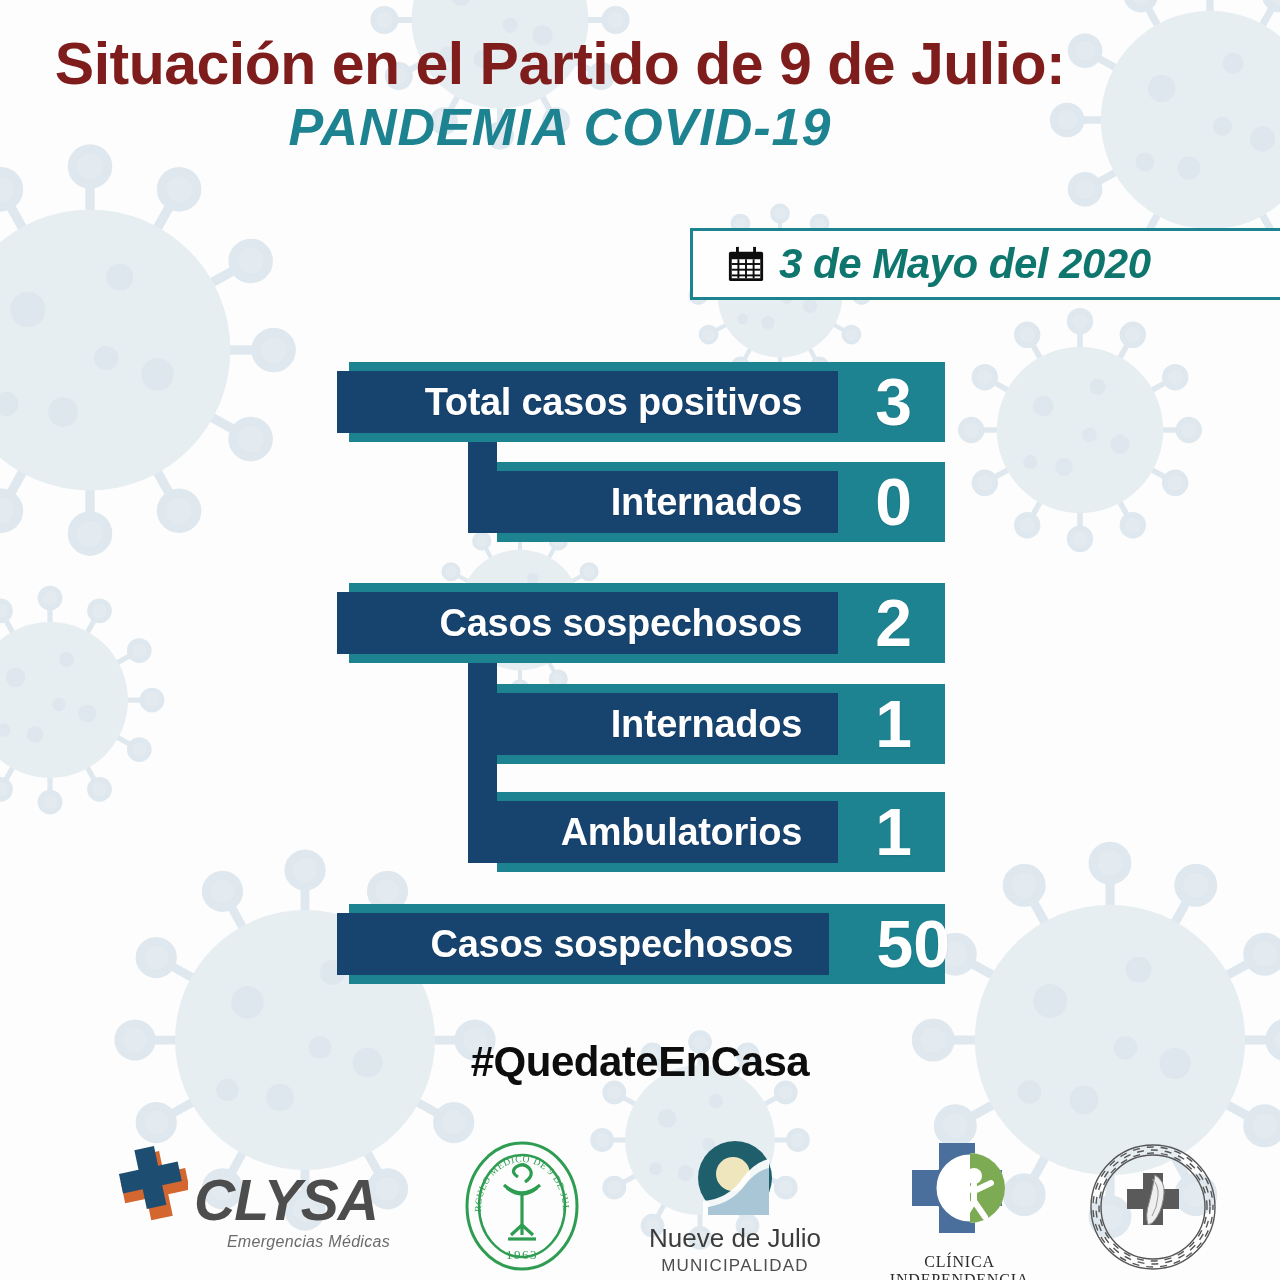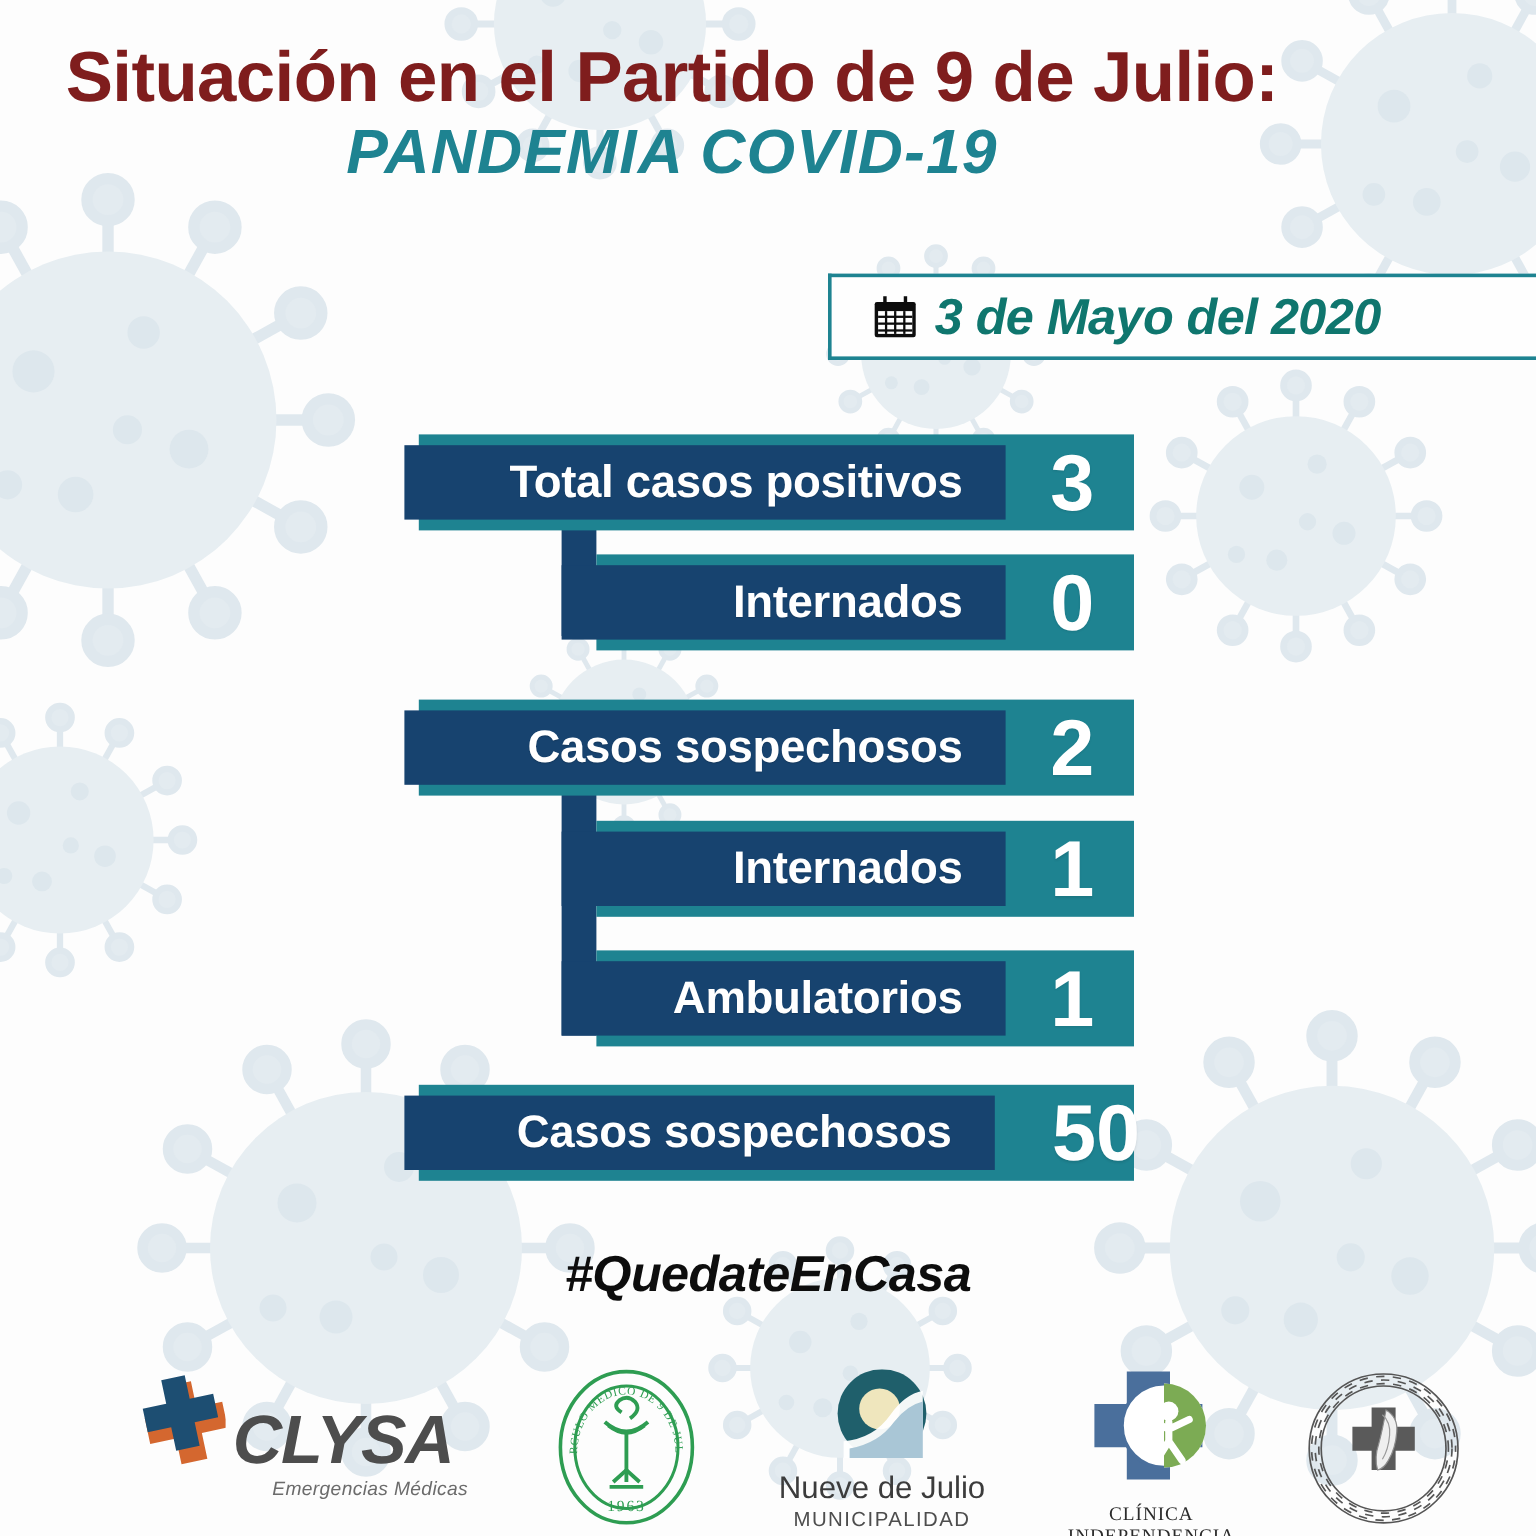--- a/index.html
+++ b/index.html
@@ -76,21 +76,21 @@
     font-size:66px;
     text-shadow:0 1px 2px rgba(0,0,0,0.10);
   }
 
   
   .spine { position:absolute; background:#17436f; }
 
   
   .hashtag {
     position:absolute; left:0; top:1038px; width:1280px; text-align:center;
-    font-size:42px; font-weight:bold; font-style:italic; color:#0d0d0d;
+    font-size:42px; font-weight:bold; color:#0d0d0d;
     letter-spacing:-0.5px;
   }
 
   
   .logos { position:absolute; left:0; top:1135px; width:1120px; height:145px; }
   .logo { position:absolute; }
 
   .clysa-text {
     font-size:57px; font-weight:bold; font-style:italic; color:#4d4d4d;
     letter-spacing:-1px; line-height:1;

